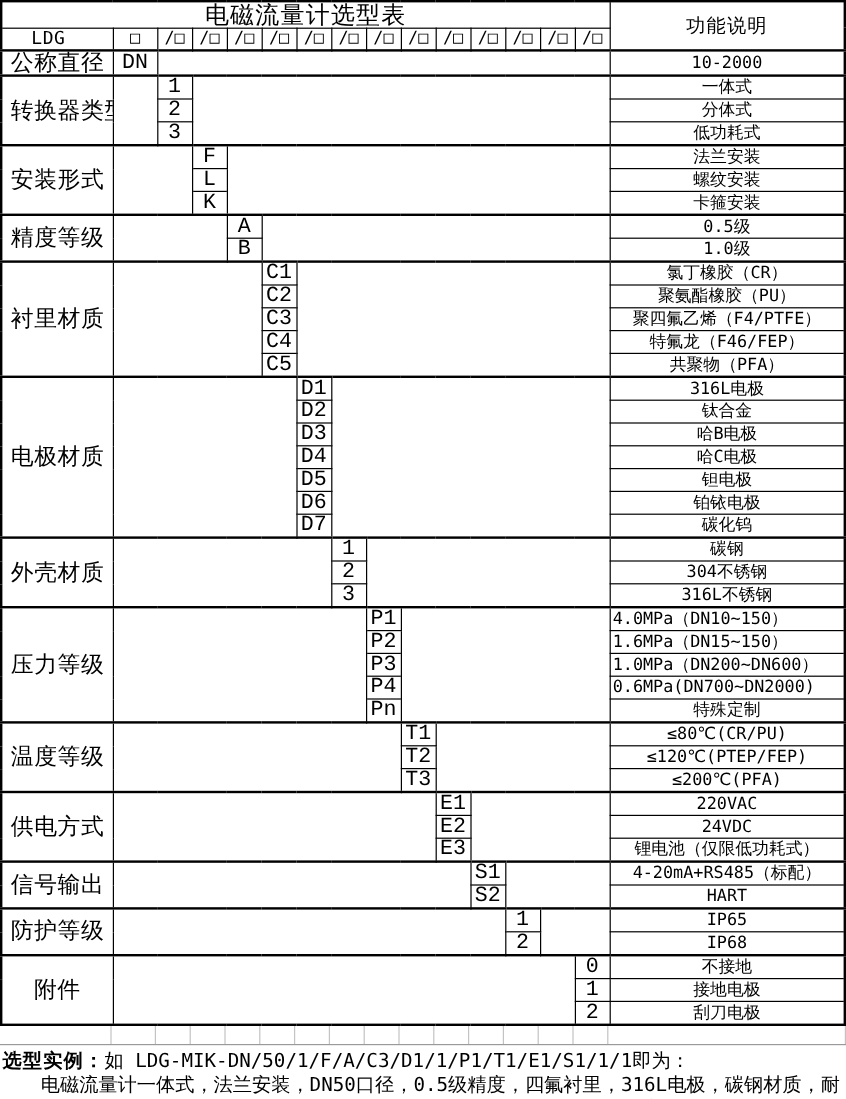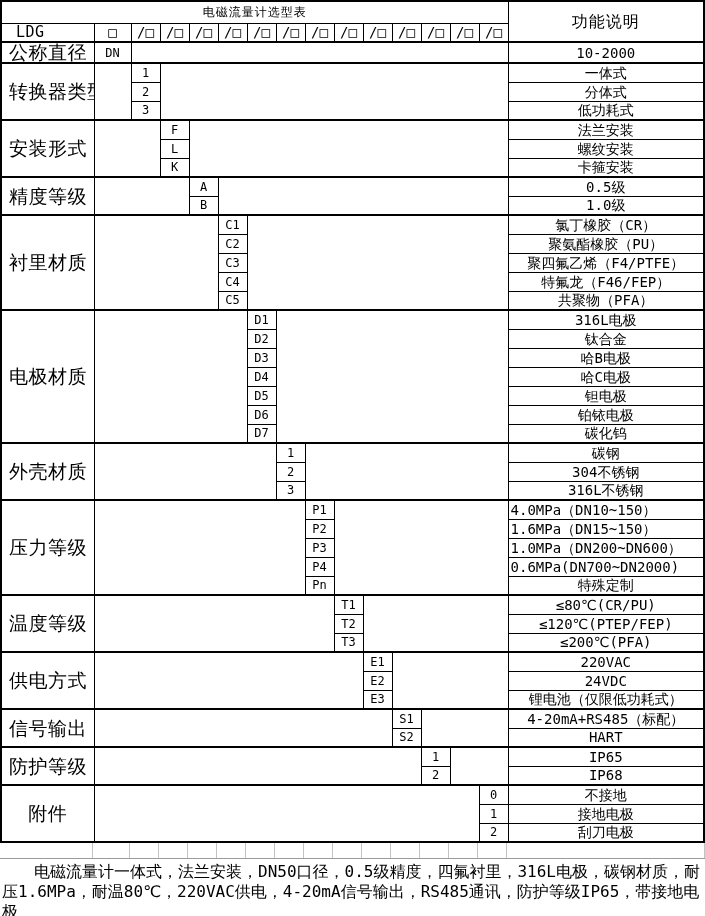--- a/index.html
+++ b/index.html
@@ -2,26 +2,26 @@
 <html><head>
 <meta charset="utf-8">
 <style>
   html,body{margin:0;padding:0;background:#fff;color:#000;}
   body{width:705px;font-family:"DejaVu Sans Mono","DejaVu Sans",sans-serif;}
   table{border-collapse:collapse;table-layout:fixed;width:705px;border:2px solid #000;}
   td{border:1px solid #000;padding:0;margin:0;text-align:center;vertical-align:middle;
      font-size:14px;line-height:1;white-space:nowrap;overflow:hidden;}
   tr{height:19px;}
   tr.title-row{height:22px;}
-  td.title{font-size:12px;letter-spacing:1px;}
+  td.title{font-size:20px;letter-spacing:1px;}
   td.fhead{font-size:16px;letter-spacing:1px;margin-top:23px;}
   td.lbl{text-align:left;padding-left:7px;font-size:19px;letter-spacing:0.5px;}
-  td.lbl-ldg{padding-left:14px;font-size:15px;}
+  td.lbl-ldg{padding-left:24px;font-size:15px;}
   td.lbl-center{text-align:center;padding-left:0;}
-  td.code{font-size:12px;}
+  td.code{font-size:18px;font-family:Liberation Mono, monospace;}
   td.box{font-size:14px;}
   td.desc{font-size:14px;margin-top:28px;}
   td.desc.left{text-align:left;padding-left:2px;}
   td.gt{border-top-width:2px;}
   
   .grid-row{display:flex;width:705px;height:16px;border-bottom:1px solid #9a9a9a;box-sizing:border-box;}
   .grid-row .gcell{border-right:1px solid #c3c3c3;box-sizing:border-box;height:100%;}
   
   .example{padding:3px 2px 0 2px;font-size:16px;line-height:20px;}
   .example .line1{white-space:nowrap;}
@@ -308,14 +308,17 @@
   <div class="gcell" style="width:29px"></div>
   <div class="gcell" style="width:29px"></div>
   <div class="gcell" style="width:29px"></div>
   <div class="gcell" style="width:29px"></div>
   <div class="gcell" style="width:29px"></div>
   <div class="gcell" style="width:29px"></div>
   <div class="gcell" style="flex:1"></div>
 </div>
 
 <div class="example">
+  <div class="line1">
+    <span class="heading">选型实例：</span><span>如 LDG-MIK-DN/50/1/F/A/C3/D1/1/P1/T1/E1/S1/1/1即为：</span>
+  </div>
   <p>电磁流量计一体式，法兰安装，DN50口径，0.5级精度，四氟衬里，316L电极，碳钢材质，耐压1.6MPa，耐温80℃，220VAC供电，4-20mA信号输出，RS485通讯，防护等级IP65，带接地电极</p>
 </div>
 
 </body></html>

